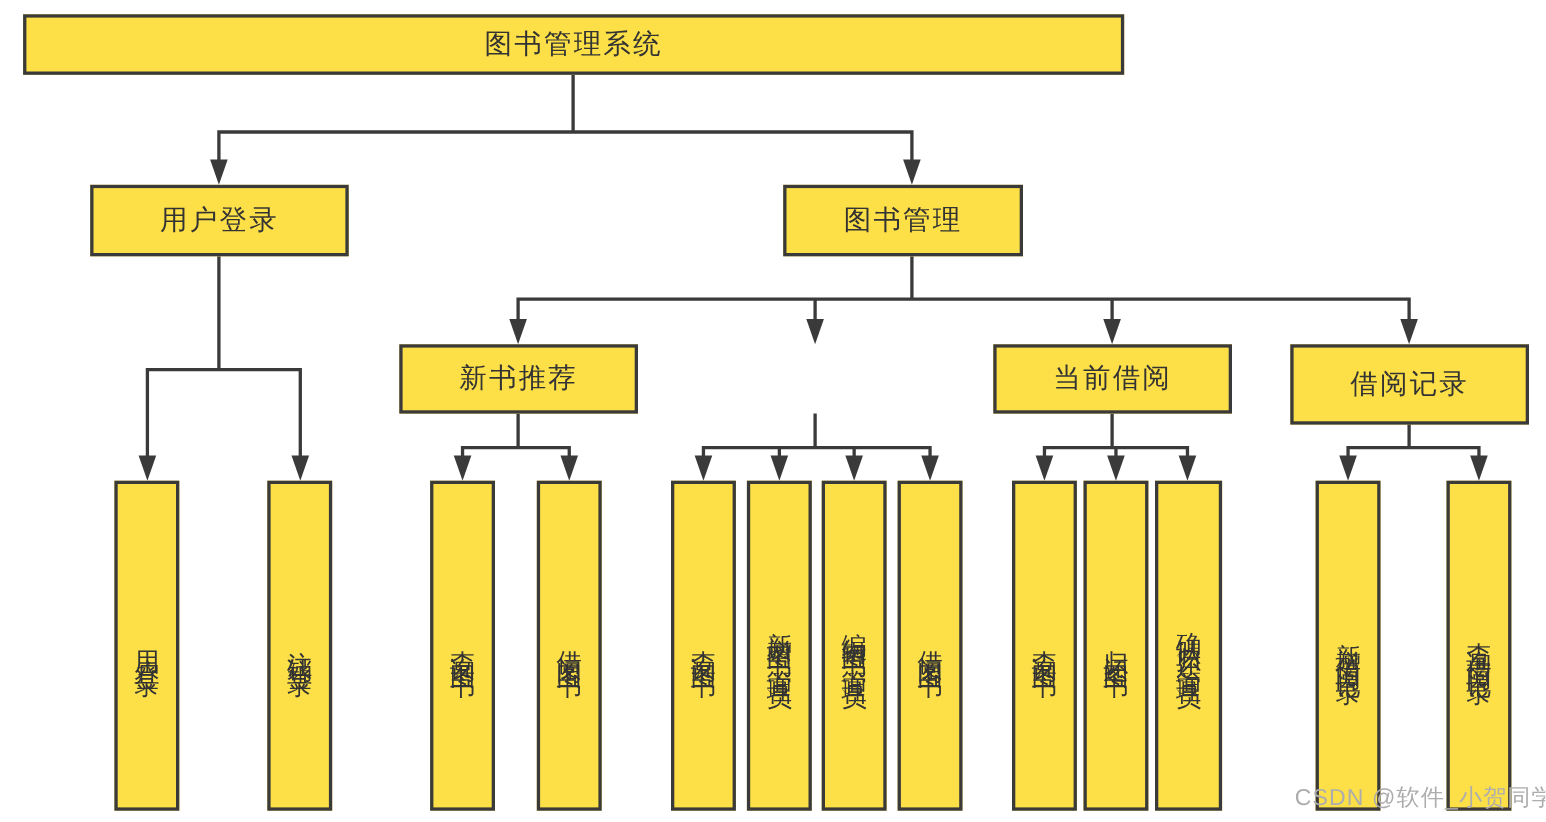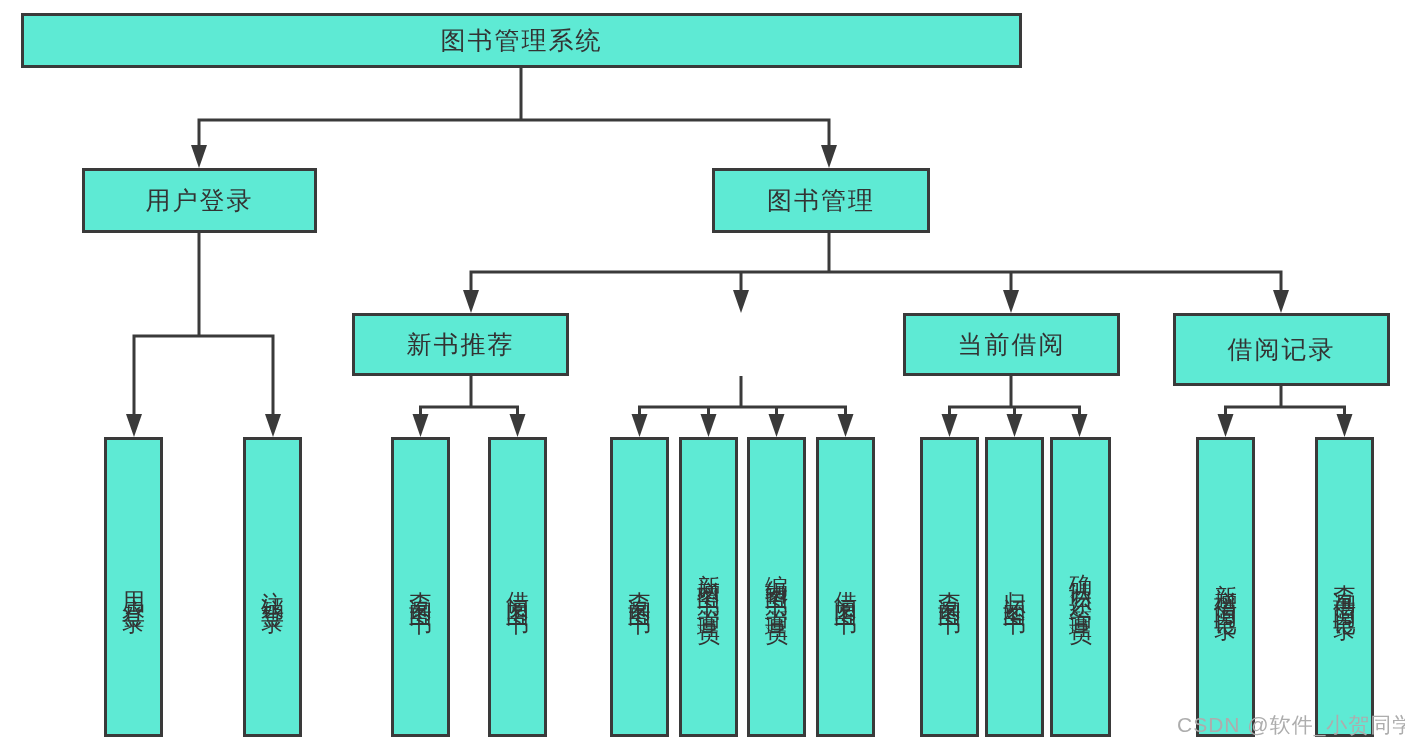--- a/index.html
+++ b/index.html
@@ -9,21 +9,21 @@
     background:var(--background,#ffffff);
     font-family:"Liberation Sans","DejaVu Sans",sans-serif;
     overflow:hidden;
   }
   .connectors{position:absolute;left:0;top:0;width:1405px;height:747px;pointer-events:none;}
   .connectors path{stroke:var(--line,#3a3a3a);stroke-width:3;fill:none;}
   .connectors polygon{fill:var(--line,#3a3a3a);stroke:none;}
   .box{
     position:absolute;box-sizing:border-box;
     border:3px solid var(--line,#3a3a3a);
-    background:#5eead4;
+    background:#fde047;
     display:flex;align-items:center;justify-content:center;
     color:var(--text,#333333);
     font-size:25px;letter-spacing:2px;
     text-align:center;line-height:1;
   }
   .vbox{
     writing-mode:vertical-rl;
     text-orientation:mixed;
     font-size:23px;letter-spacing:7px;
     white-space:nowrap;
@@ -88,21 +88,21 @@
       <polygon points="1217.5,414 1233.5,414 1225.5,437"></polygon>
       <polygon points="1336.5,414 1352.5,414 1344.5,437"></polygon>
     </g>
   </svg>
 
   <div class="box" style="left:21px;top:13px;width:1001px;height:55px">图书管理系统</div>
 
   <div class="box" style="left:82px;top:168px;width:235px;height:65px">用户登录</div>
   <div class="box" style="left:712px;top:168px;width:218px;height:65px">图书管理</div>
 
-  <div class="box" style="left:352px;top:313px;width:217px;height:63px">新书推荐</div>
+  <div class="box" style="left:363px;top:313px;width:217px;height:63px">新书推荐</div>
   <div class="box" style="left:903px;top:313px;width:217px;height:63px">当前借阅</div>
   <div class="box" style="left:1173px;top:313px;width:217px;height:73px">借阅记录</div>
 
   <div class="box vbox" style="left:104px;top:437px;width:59px;height:300px">用户登录</div>
   <div class="box vbox" style="left:243px;top:437px;width:59px;height:300px">注销登录</div>
 
   <div class="box vbox" style="left:391px;top:437px;width:59px;height:300px">查询图书</div>
   <div class="box vbox" style="left:488px;top:437px;width:59px;height:300px">借阅图书</div>
 
   <div class="box vbox" style="left:610px;top:437px;width:59px;height:300px">查询图书</div>

